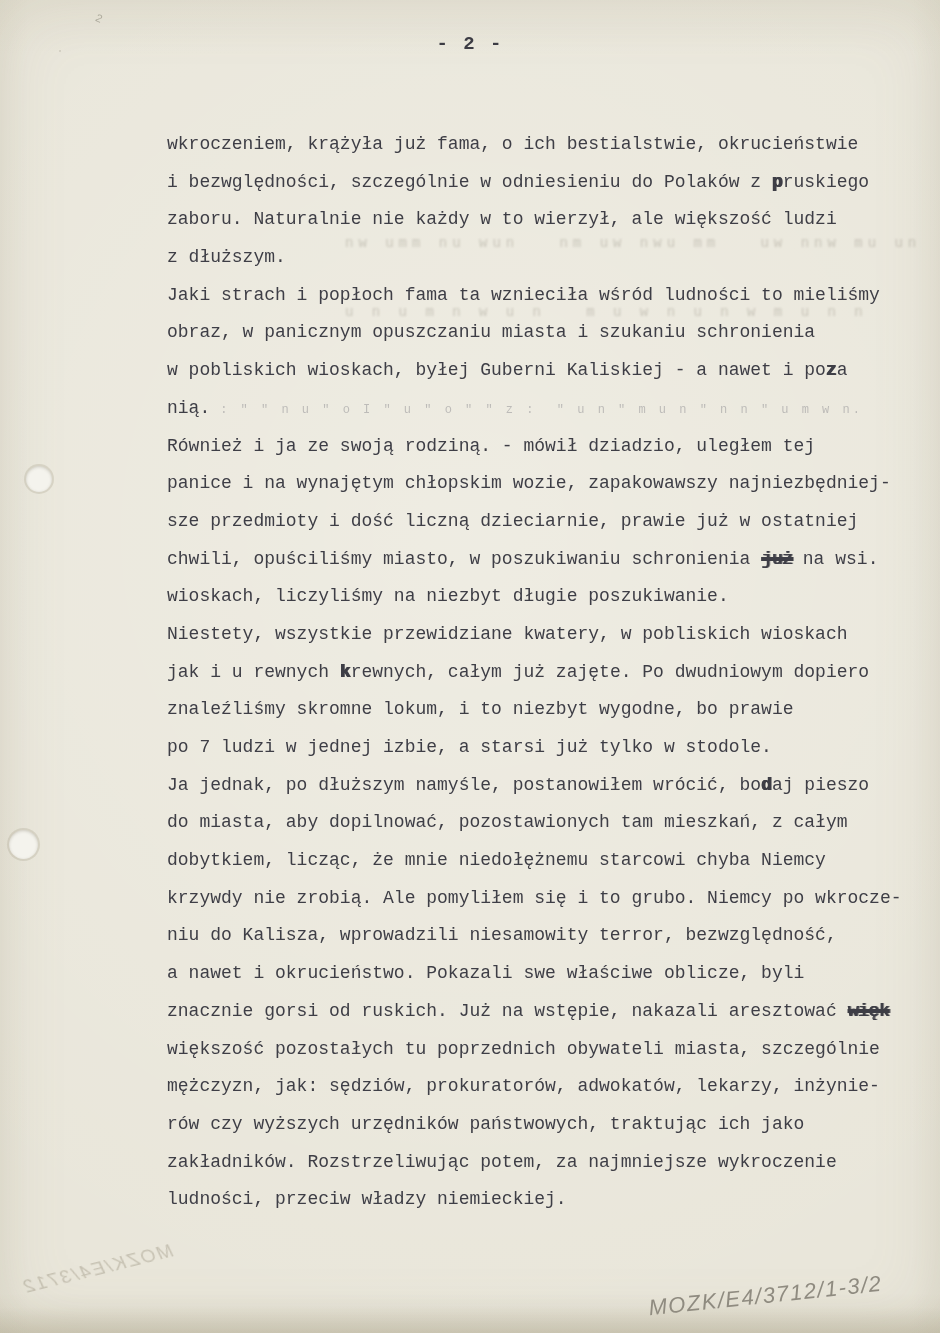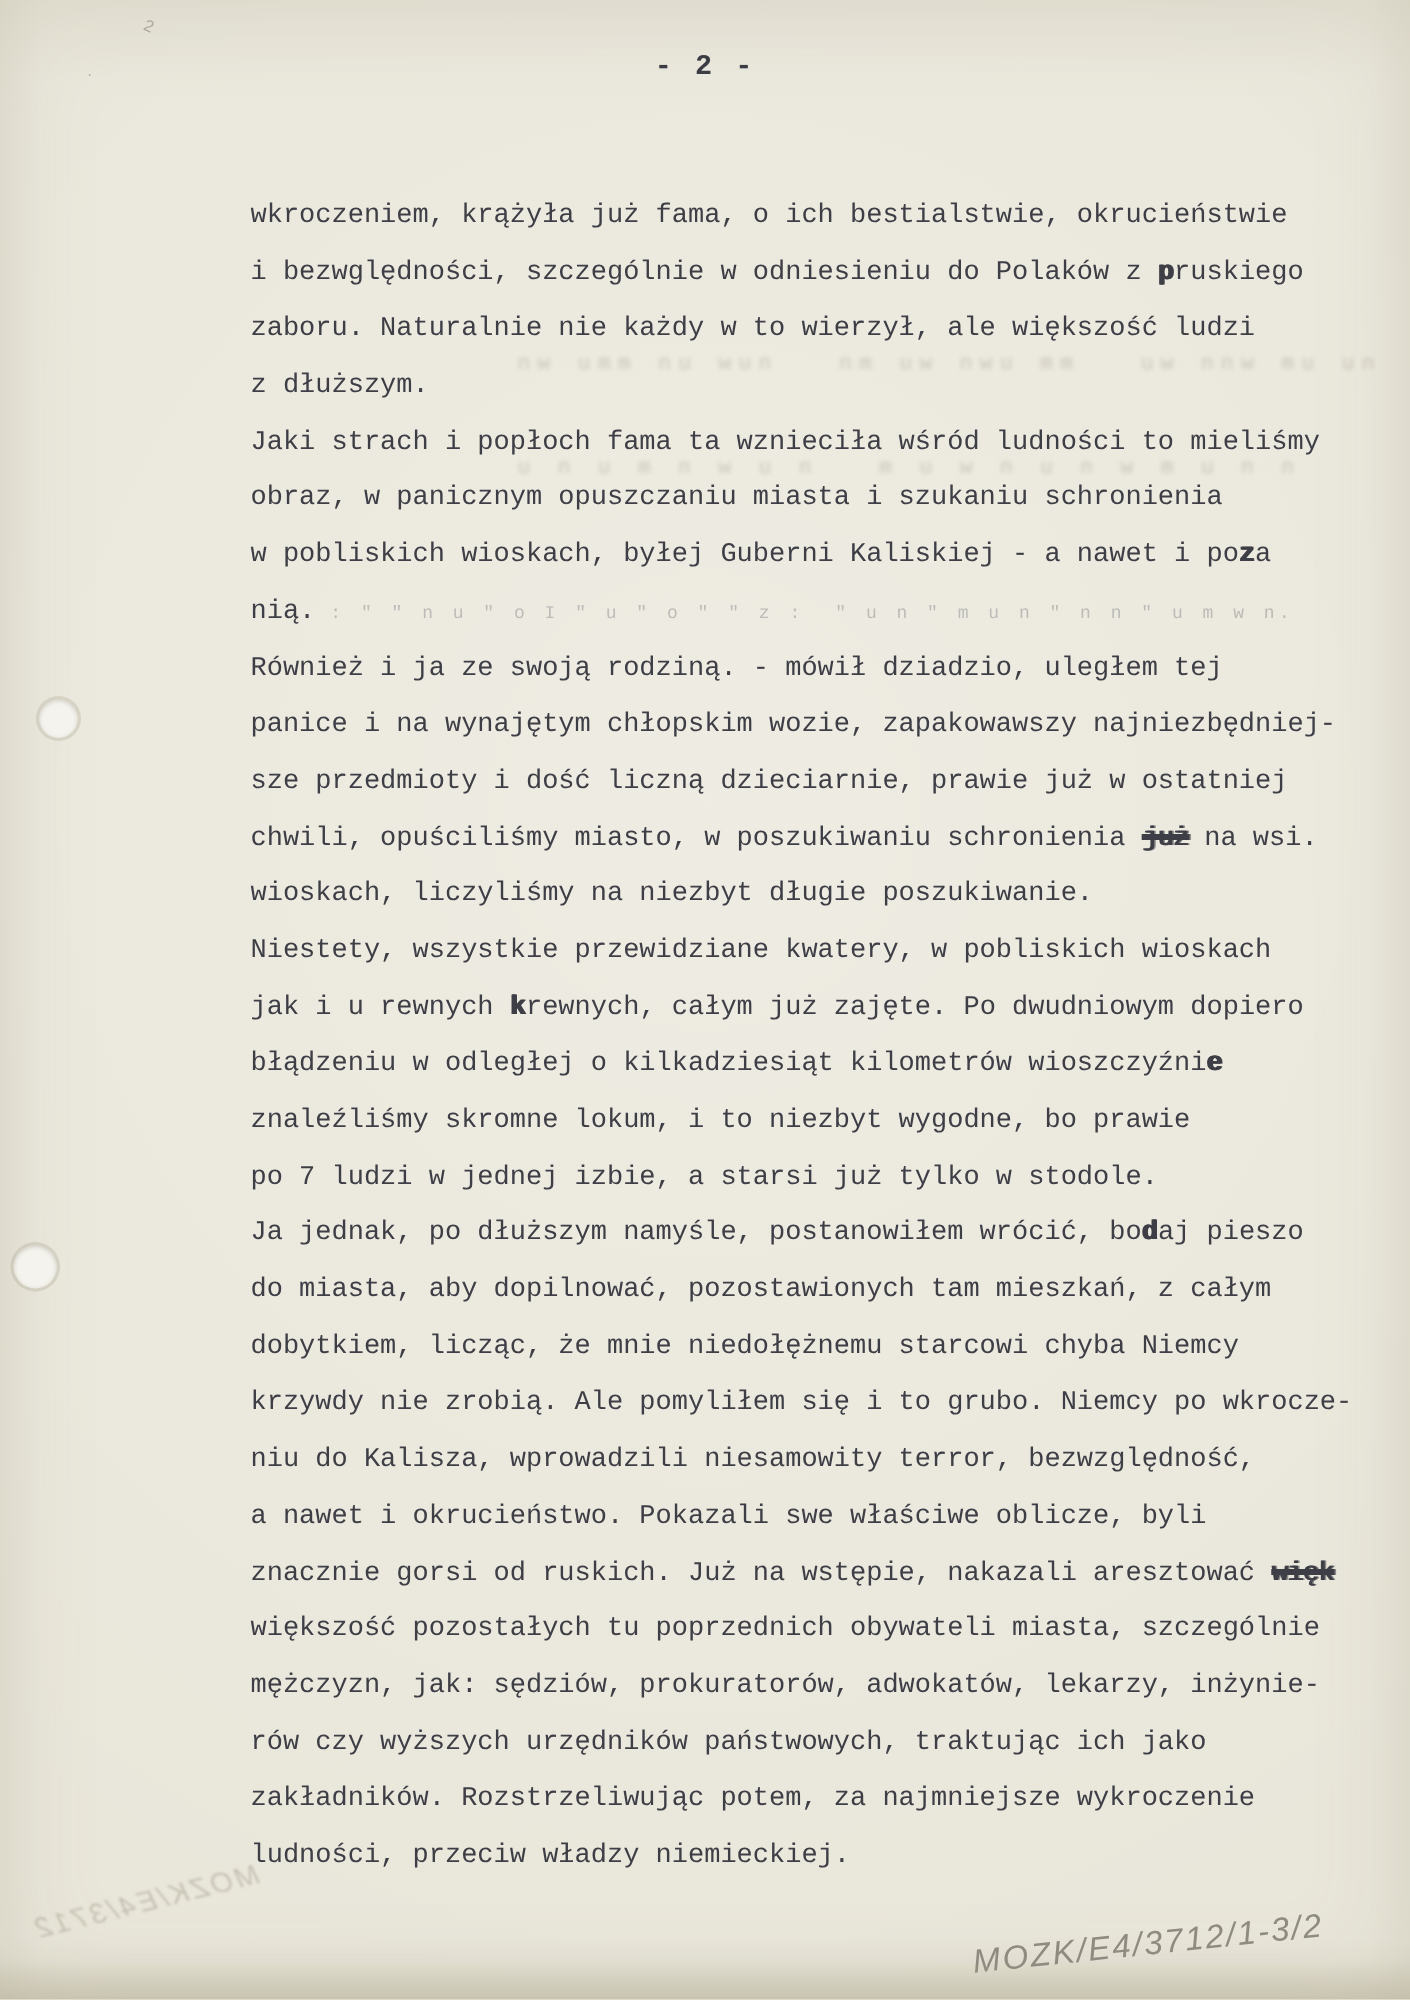--- a/index.html
+++ b/index.html
@@ -109,21 +109,20 @@
     <div class="tline"><span class="seg-normal">obraz, w panicznym opuszczaniu miasta i szukaniu schronienia</span></div>
     <div class="tline"><span class="seg-normal">w pobliskich wioskach, byłej Guberni Kaliskiej - a nawet i po</span><span class="seg-heavy">z</span><span class="seg-normal">a</span></div>
     <div class="tline"><span class="seg-normal">nią.</span><span class="seg-ghost">: " " n u " o I " u " o " " z :  " u n " m u n " n n " u m w n.</span></div>
     <div class="tline"><span class="seg-normal">Również i ja ze swoją rodziną. - mówił dziadzio, uległem tej</span></div>
     <div class="tline"><span class="seg-normal">panice i na wynajętym chłopskim wozie, zapakowawszy najniezbędniej-</span></div>
     <div class="tline"><span class="seg-normal">sze przedmioty i dość liczną dzieciarnie, prawie już w ostatniej</span></div>
     <div class="tline"><span class="seg-normal">chwili, opuściliśmy miasto, w poszukiwaniu schronienia </span><span class="seg-struck">już</span><span class="seg-normal"> na wsi.</span></div>
     <div class="tline"><span class="seg-normal">wioskach, liczyliśmy na niezbyt długie poszukiwanie.</span></div>
     <div class="tline"><span class="seg-normal">Niestety, wszystkie przewidziane kwatery, w pobliskich wioskach</span></div>
     <div class="tline"><span class="seg-normal">jak i u rewnych </span><span class="seg-heavy">k</span><span class="seg-normal">rewnych, całym już zajęte. Po dwudniowym dopiero</span></div>
-    <div class="tline"><span class="seg-normal">błądzeniu w odległej o kilkadziesiąt kilometrów wioszczyźni</span><span class="seg-heavy">e</span></div>
     <div class="tline"><span class="seg-normal">znaleźliśmy skromne lokum, i to niezbyt wygodne, bo prawie</span></div>
     <div class="tline"><span class="seg-normal">po 7 ludzi w jednej izbie, a starsi już tylko w stodole.</span></div>
     <div class="tline"><span class="seg-normal">Ja jednak, po dłuższym namyśle, postanowiłem wrócić, bo</span><span class="seg-heavy">d</span><span class="seg-normal">aj pieszo</span></div>
     <div class="tline"><span class="seg-normal">do miasta, aby dopilnować, pozostawionych tam mieszkań, z całym</span></div>
     <div class="tline"><span class="seg-normal">dobytkiem, licząc, że mnie niedołężnemu starcowi chyba Niemcy</span></div>
     <div class="tline"><span class="seg-normal">krzywdy nie zrobią. Ale pomyliłem się i to grubo. Niemcy po wkrocze-</span></div>
     <div class="tline"><span class="seg-normal">niu do Kalisza, wprowadzili niesamowity terror, bezwzględność,</span></div>
     <div class="tline"><span class="seg-normal">a nawet i okrucieństwo. Pokazali swe właściwe oblicze, byli</span></div>
     <div class="tline"><span class="seg-normal">znacznie gorsi od ruskich. Już na wstępie, nakazali aresztować </span><span class="seg-struck">więk</span></div>
     <div class="tline"><span class="seg-normal">większość pozostałych tu poprzednich obywateli miasta, szczególnie</span></div>

